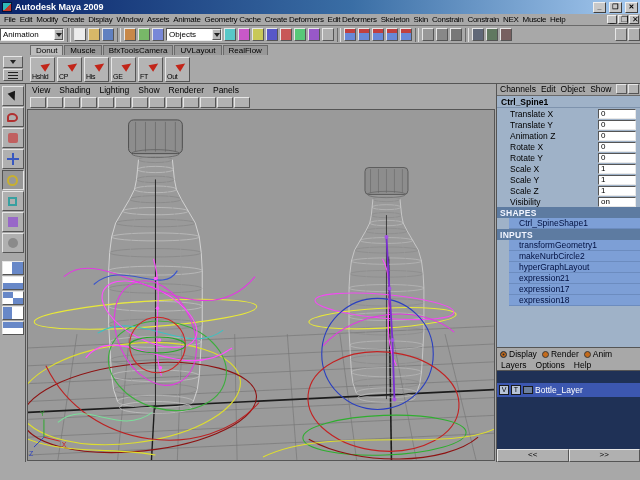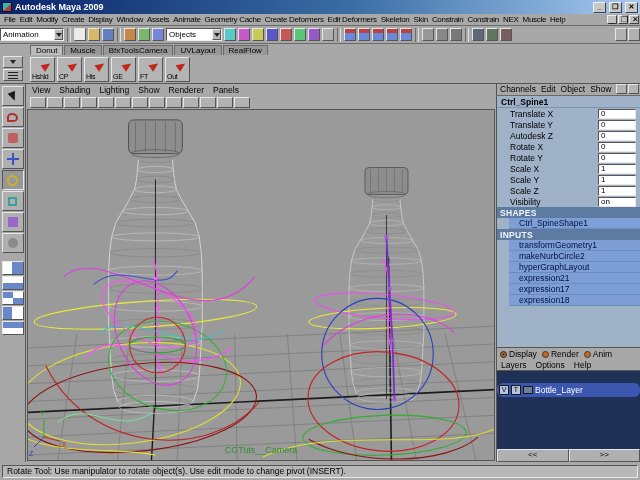--- a/index.html
+++ b/index.html
@@ -77,21 +77,21 @@
   .cb-val.sel{background:#000;color:#fff;}
   .sec-head{height:11px;font-weight:bold;color:#f2f5ff;background:#5d7ba1;padding-left:3px;display:flex;align-items:center;letter-spacing:0.3px;}
   .sec-item{height:11px;background:#7d9fd6;color:#001040;padding-left:10px;display:flex;align-items:center;border-bottom:1px solid #6c8cbf;white-space:nowrap;margin-left:12px;}
   .layerpanel{margin-top:auto;display:flex;flex-direction:column;}
   .radios{height:13px;display:flex;align-items:center;gap:5px;background:#a8a8a8;border-top:1px solid #555;padding-left:3px;}
   .radio{display:flex;align-items:center;gap:2px;}
   .rdot{width:7px;height:7px;border-radius:50%;border:1px solid #3a3a3a;background:#c46a1a;flex:none;}
   .radio.sel .rdot{background:#2a2a2a;box-shadow:inset 0 0 0 1.5px #c46a1a;}
   .layer-menus{height:11px;display:flex;gap:9px;align-items:center;background:#a8a8a8;padding-left:4px;border-bottom:1px solid #555;}
   .layerlist{flex:1;min-height:78px;background:#1f3156;padding-top:12px;}
-  .layerrow{height:14px;display:flex;align-items:center;background:#3c57b0;color:#fff;gap:2px;padding-left:2px;border-radius:6px;}
+  .layerrow{height:14px;display:flex;align-items:center;background:#3c57b0;color:#fff;gap:2px;padding-left:2px;}
   .lbox{width:10px;height:10px;background:#b8c4d8;border:1px solid #1a1a1a;color:#000;font-size:7px;text-align:center;line-height:8px;flex:none;}
   .lswatch{width:10px;height:8px;background:#6c7f9c;border:1px solid #1a1a1a;flex:none;}
   .layer-footer{height:13px;display:flex;}
   .pane-btn{flex:1;background:#b0b0b0;border:1px solid;border-color:#e6e6e6 #555 #555 #e6e6e6;font-size:8px;line-height:10px;text-align:center;}
 
   
   .helpline{height:18px;background:#a8a8a8;display:flex;align-items:center;padding:2px;}
   .help-field{flex:1;height:13px;background:#b8b8b8;border:1px solid;border-color:#555 #e8e8e8 #e8e8e8 #555;display:flex;align-items:center;padding-left:4px;font-size:8.5px;white-space:nowrap;overflow:hidden;}
 </style>
 </head>
@@ -415,21 +415,20 @@
           </g>
           <g id="axis" font-size="7">
             <line x1="16" y1="330" x2="16" y2="312" stroke="#2ea82e"></line>
             <line x1="16" y1="330" x2="32" y2="334" stroke="#cc2222"></line>
             <line x1="16" y1="330" x2="6" y2="340" stroke="#2a3fbf"></line>
             <text x="12" y="309" fill="#2ea82e">Y</text>
             <text x="34" y="340" fill="#cc2222">X</text>
             <text x="1" y="349" fill="#2a3fbf">Z</text>
           </g>
         </svg>
-        <div class="cam-label">CGTuts__Camera</div>
       </div>
     </div>
 
     <div class="rightpanel">
       <div class="cb-menus">
         <span>Channels</span>
         <span>Edit</span>
         <span>Object</span>
         <span>Show</span>
         <div style="margin-left:auto;display:flex;gap:1px">
@@ -441,21 +440,21 @@
 
       <div class="cb-row">
         <span class="lab">Translate X</span>
         <span class="cb-val">0</span>
       </div>
       <div class="cb-row">
         <span class="lab">Translate Y</span>
         <span class="cb-val">0</span>
       </div>
       <div class="cb-row">
-        <span class="lab">Autodesk Z</span>
+        <span class="lab">Animation Z</span>
         <span class="cb-val">0</span>
       </div>
       <div class="cb-row">
         <span class="lab">Rotate X</span>
         <span class="cb-val">0</span>
       </div>
       <div class="cb-row">
         <span class="lab">Rotate Y</span>
         <span class="cb-val">0</span>
       </div>
@@ -515,16 +514,13 @@
           </div>
         </div>
         <div class="layer-footer">
           <span class="pane-btn">&lt;&lt;</span>
           <span class="pane-btn">&gt;&gt;</span>
         </div>
       </div>
     </div>
   </div>
 
-  <div class="helpline">
-    <div class="help-field">Rotate Tool: Use manipulator to rotate object(s). Use edit mode to change pivot (INSERT).</div>
-  </div>
 </div>
 
 </body></html>

